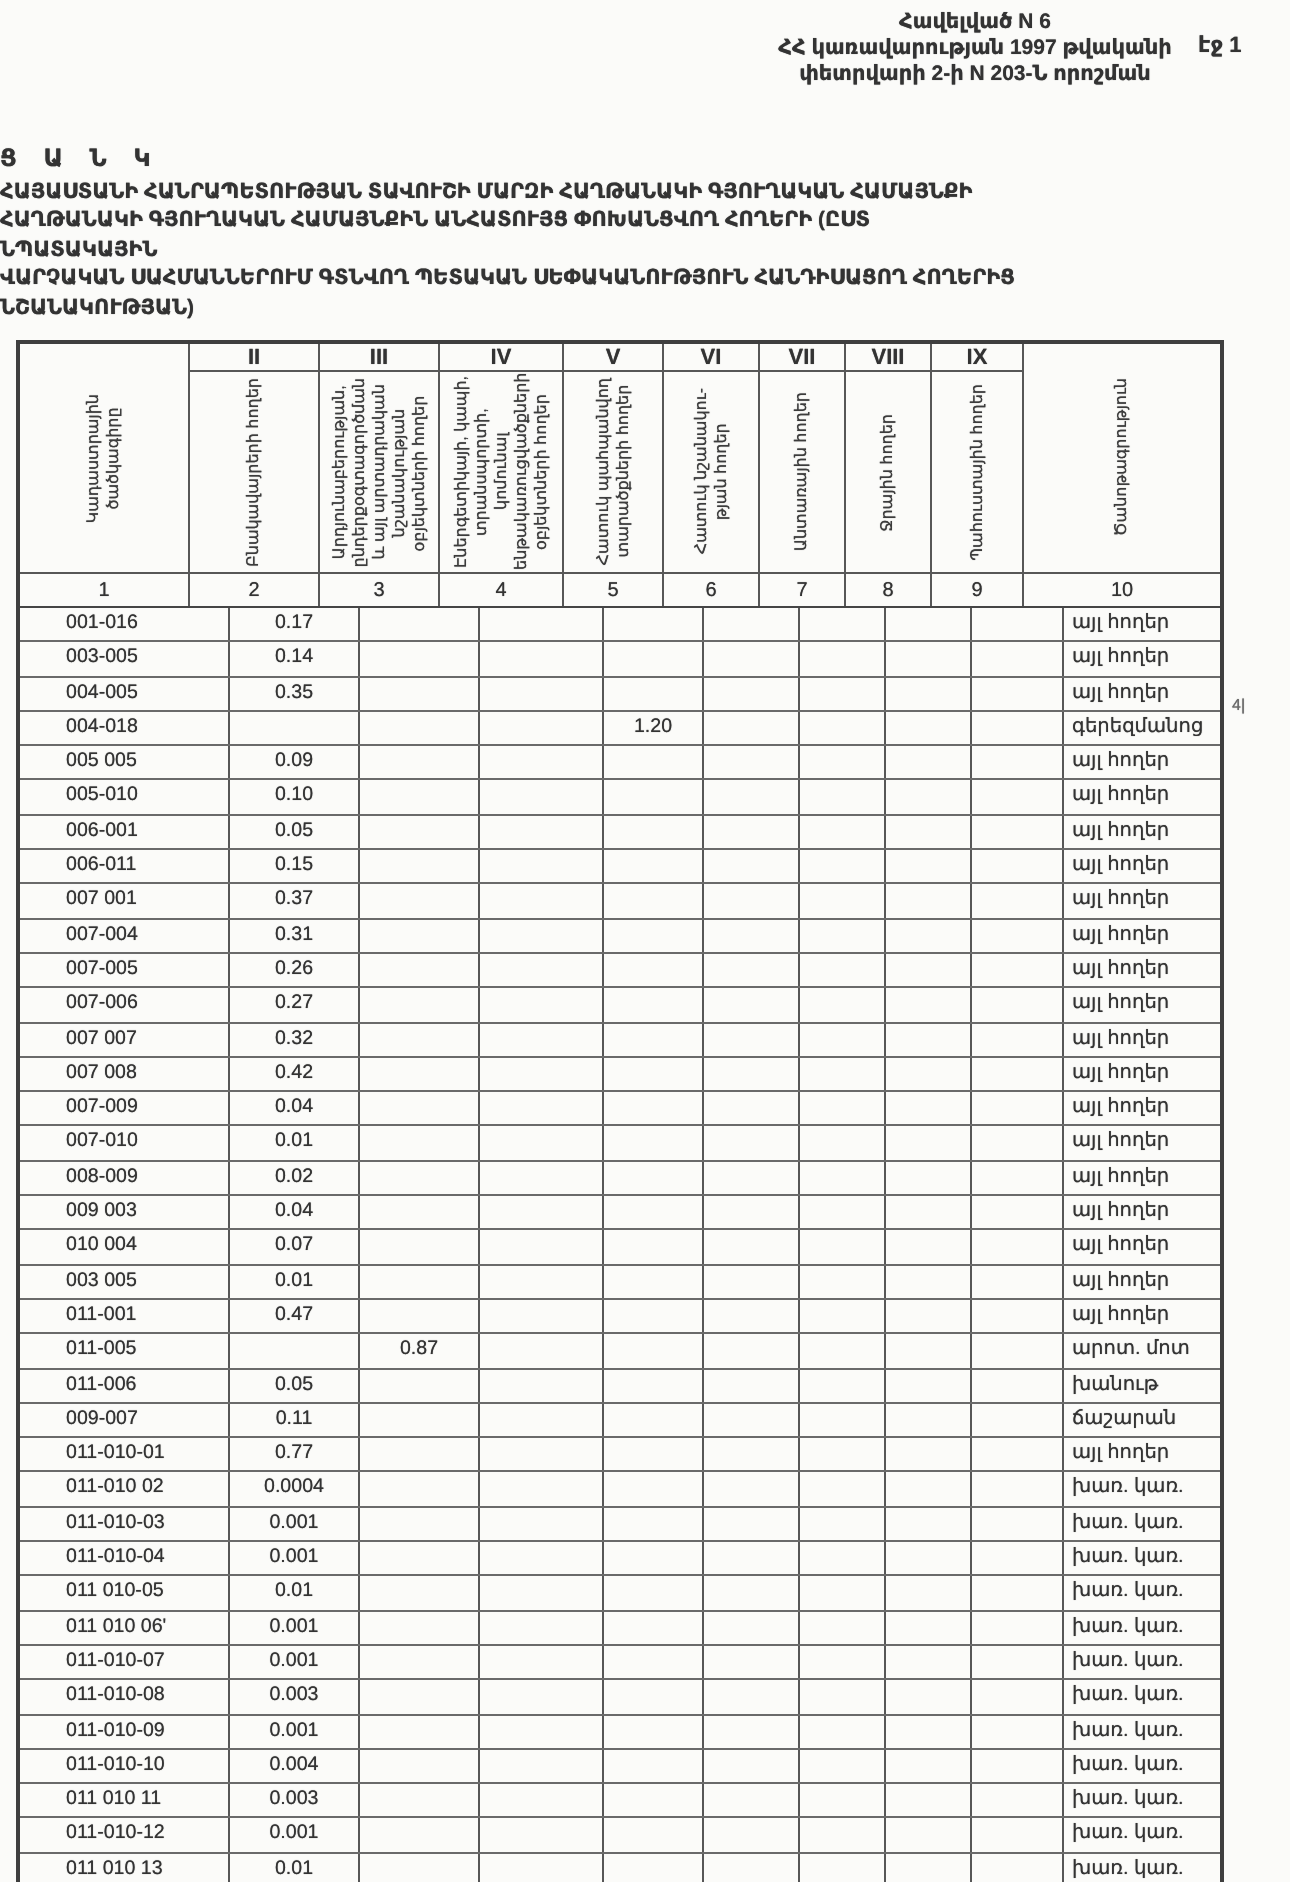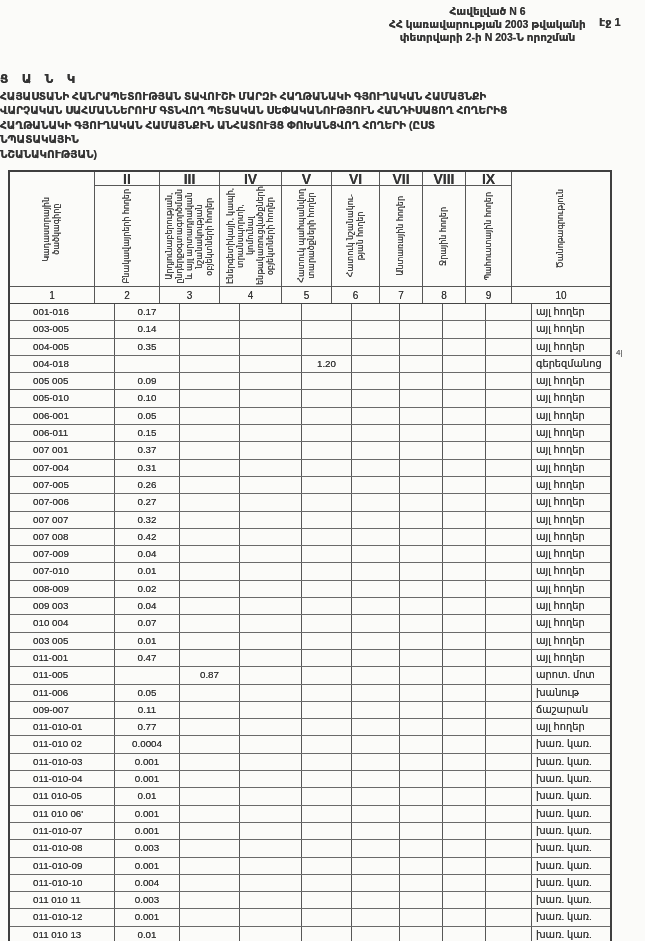--- a/index.html
+++ b/index.html
@@ -21,21 +21,21 @@
   
   #doc-table{
     position:absolute;left:8px;top:170px;width:604px;
     border:2px solid #3f3f3f;box-sizing:border-box;
     --c1:85px;--c2:65px;--c3:60px;--c4:62px;--c5:50px;--c6:48px;--c7:43px;--c8:43px;--c9:46px;--c10:98px;
   }
   .hgrid{display:grid;grid-template-columns:var(--c1) var(--c2) var(--c3) var(--c4) var(--c5) var(--c6) var(--c7) var(--c8) var(--c9) 1fr;}
   #thead{grid-template-rows:14px 100px;}
   .hcell{border-right:1px solid #575757;display:flex;align-items:center;justify-content:center;overflow:hidden;}
   .hcell:last-child{border-right:none;}
-  .roman{font-size:14px;font-weight:bold;border-bottom:1px solid #575757;}
+  .roman{font-size:11px;font-weight:bold;border-bottom:1px solid #575757;}
   .span2{grid-row:1 / span 2;}
   .rot{
     writing-mode:vertical-rl;transform:rotate(180deg);
     white-space:pre-line;font-size:8px;line-height:1.25;text-align:center;
     color:#3c3c3c;
   }
   #numrow{height:16px;border-top:1px solid #575757;border-bottom:1px solid #454545;}
   #numrow .hcell{font-size:10px;align-items:center;border-bottom:none;}
   
   .trow{height:16.3px;border-bottom:1px solid #6a6a6a;padding-left:20px;}
@@ -50,29 +50,29 @@
 </style>
 </head>
 <body>
 
 <div id="page" class="scan">
 
   <div id="page-number">էջ 1</div>
 
   <div id="appendix">
     <div>Հավելված N 6</div>
-    <div>ՀՀ կառավարության 2003 թվականի</div>
+    <div>ՀՀ կառավարության 1997 թվականի</div>
     <div>փետրվարի 2-ի N 203-Ն որոշման</div>
   </div>
 
   <div id="title-block">
     <div id="title-heading">Ց Ա Ն Կ</div>
     <div>ՀԱՅԱՍՏԱՆԻ ՀԱՆՐԱՊԵՏՈՒԹՅԱՆ ՏԱՎՈՒՇԻ ՄԱՐԶԻ ՀԱՂԹԱՆԱԿԻ ԳՅՈՒՂԱԿԱՆ ՀԱՄԱՅՆՔԻ</div>
+    <div>ՀԱՂԹԱՆԱԿԻ ԳՅՈՒՂԱԿԱՆ ՀԱՄԱՅՆՔԻՆ ԱՆՀԱՏՈՒՅՑ ՓՈԽԱՆՑՎՈՂ ՀՈՂԵՐԻ (ԸՍՏ ՆՊԱՏԱԿԱՅԻՆ</div>
     <div>ՎԱՐՉԱԿԱՆ ՍԱՀՄԱՆՆԵՐՈՒՄ ԳՏՆՎՈՂ ՊԵՏԱԿԱՆ ՍԵՓԱԿԱՆՈՒԹՅՈՒՆ ՀԱՆԴԻՍԱՑՈՂ ՀՈՂԵՐԻՑ</div>
-    <div>ՀԱՂԹԱՆԱԿԻ ԳՅՈՒՂԱԿԱՆ ՀԱՄԱՅՆՔԻՆ ԱՆՀԱՏՈՒՅՑ ՓՈԽԱՆՑՎՈՂ ՀՈՂԵՐԻ (ԸՍՏ ՆՊԱՏԱԿԱՅԻՆ</div>
     <div>ՆՇԱՆԱԿՈՒԹՅԱՆ)</div>
   </div>
 
   <div id="doc-table">
     <div id="thead" class="hgrid">
 
       <div class="hcell span2" style="grid-column:1">
         <div class="rot">Կադաստրային
 ծածկագիրը</div>
       </div>

